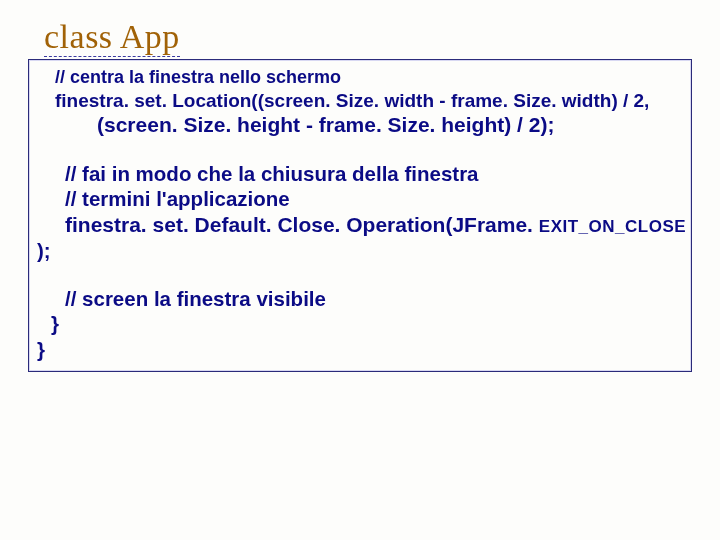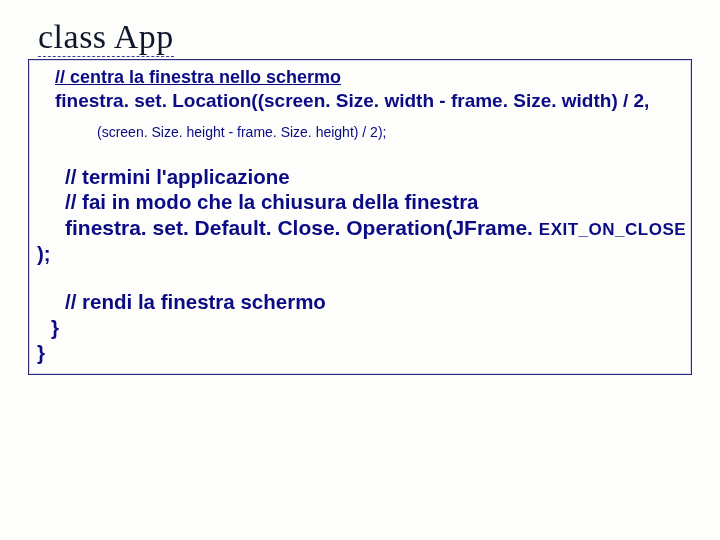--- a/index.html
+++ b/index.html
@@ -14,42 +14,42 @@
   .slide {
     position: relative;
     width: 720px;
     height: 540px;
     box-sizing: border-box;
     padding: 18px 28px 20px 28px;
   }
   .title {
     font-family: "Times New Roman", Times, serif;
     font-size: 34px;
-    color: #0f172a;
+    color: #a16207;
     border-bottom: 1px dashed #3a3aa0;
     display: inline-block;
     padding-bottom: 0;
-    margin: 0 0 2px 10px;
+    margin: 0 0 2px 16px;
     letter-spacing: 0.5px;
   }
   .codebox {
     border: 1px solid #2b2b7a;
     box-shadow: inset 0 0 0 1px #d8d8f2;
     margin-top: 0;
     padding: 6px 8px 8px 8px;
     line-height: 1.25;
   }
   .code {
     color: #0b0b85;
     font-family: Arial, Helvetica, sans-serif;
     white-space: pre;
   }
-  .line1 { font-weight: bold; font-size: 18px; padding-left: 18px; text-decoration: underline; }
+  .line1 { font-weight: bold; font-size: 18px; padding-left: 18px; }
   .line2 { font-weight: bold; font-size: 19px; padding-left: 18px; }
-  .line2b { font-weight: normal; font-size: 14px; padding-left: 60px; margin-top: 12px; }
+  .line2b { font-weight: bold; font-size: 21px; padding-left: 60px; }
   .line3 { font-weight: bold; font-size: 20.5px; padding-left: 28px; }
   .line3c { font-weight: bold; font-size: 20.5px; padding-left: 28px; }
   .mix { font-weight: bold; }
   .mix .big { font-size: 21px; }
   .mix .small { font-size: 17px; letter-spacing: 0.5px; }
   .flush { font-weight: bold; font-size: 20.5px; padding-left: 0; }
   .close1 { font-weight: bold; font-size: 20.5px; padding-left: 14px; }
   .close0 { font-weight: bold; font-size: 20.5px; padding-left: 0; }
   .gap { height: 22px; }
 </style>
@@ -59,24 +59,24 @@
 <div class="slide">
   <div class="title">class App</div>
 
   <div class="codebox">
     <div class="code line1">// centra la finestra nello schermo</div>
     <div class="code line2">finestra. set. Location((screen. Size. width - frame. Size. width) / 2,</div>
     <div class="code line2b">(screen. Size. height - frame. Size. height) / 2);</div>
 
     <div class="gap"></div>
 
+    <div class="code line3">// fai in modo che la chiusura della finestra</div>
     <div class="code line3">// termini l'applicazione</div>
-    <div class="code line3">// fai in modo che la chiusura della finestra</div>
     <div class="code line3c mix"><span class="big">finestra. set. Default. Close. Operation(JFrame. </span><span class="small">EXIT_ON_CLOSE</span></div>
     <div class="code flush">);</div>
 
     <div class="gap"></div>
 
-    <div class="code line3">// rendi la finestra schermo</div>
+    <div class="code line3">// screen la finestra visibile</div>
     <div class="code close1">}</div>
     <div class="code close0">}</div>
   </div>
 </div>
 
 </body></html>

